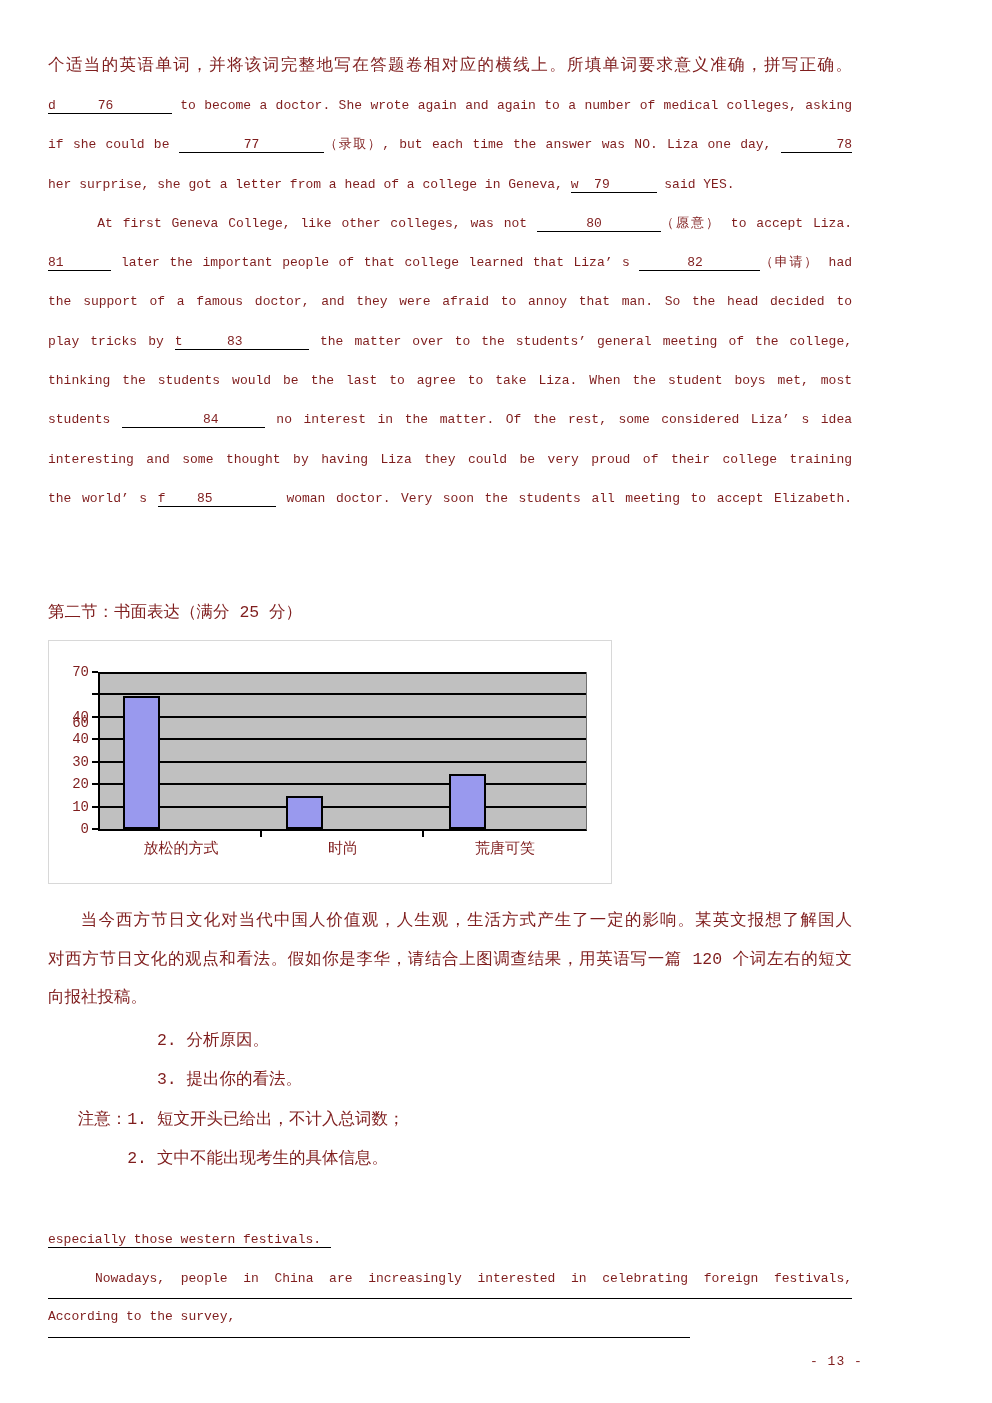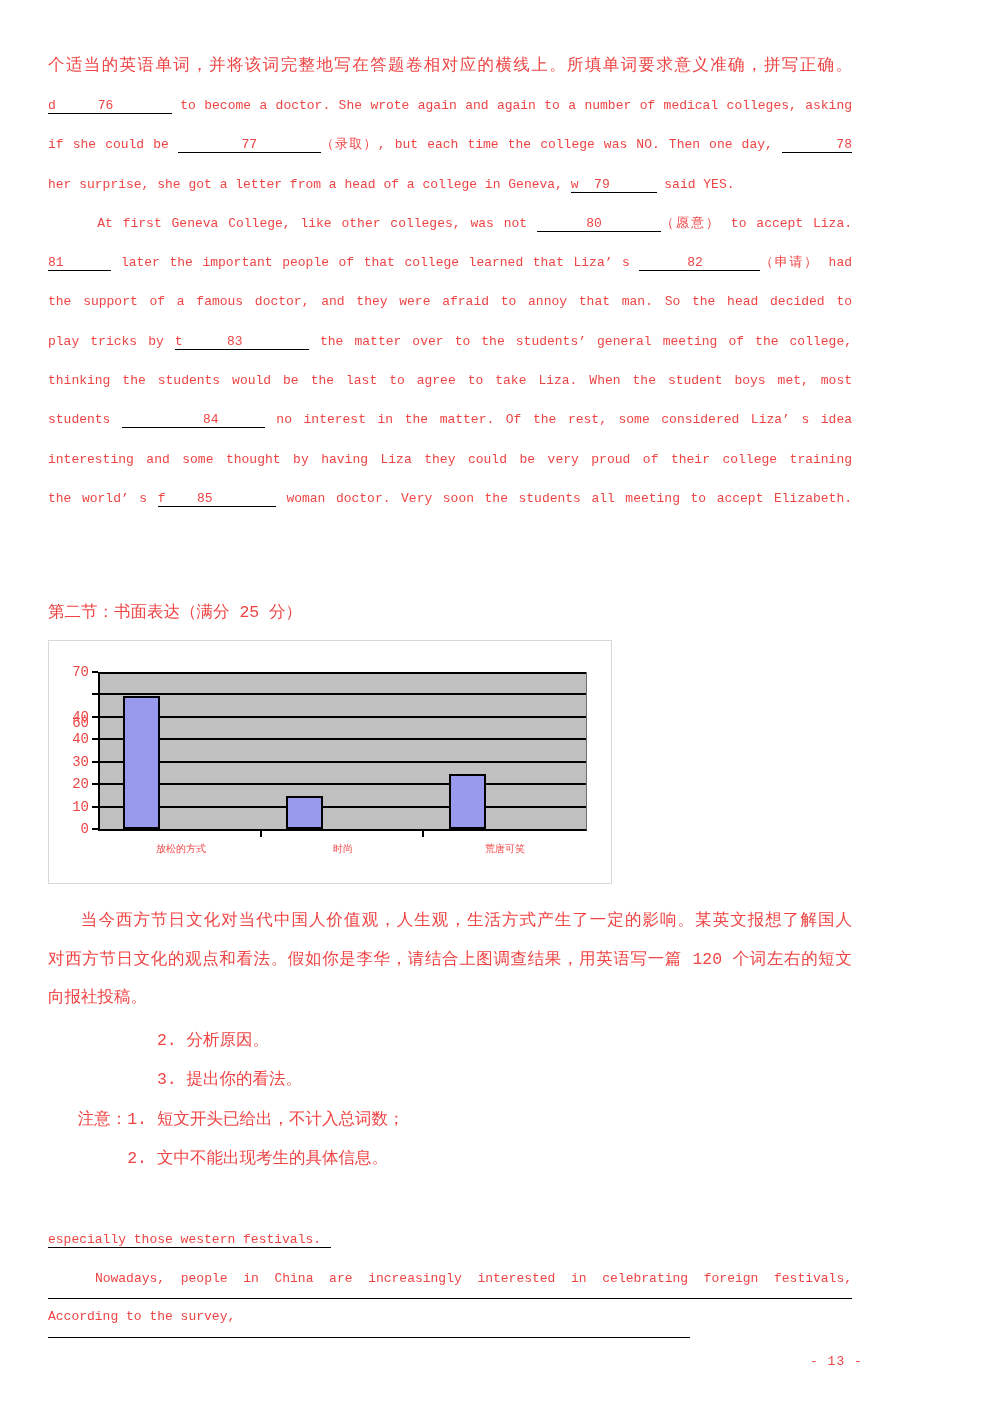--- a/index.html
+++ b/index.html
@@ -1,38 +1,38 @@
 <!DOCTYPE html>
 <html><head>
 <meta charset="utf-8">
 <style>
   html,body{margin:0;padding:0;background:#ffffff;}
   .page{position:relative;width:992px;height:1403px;background:#ffffff;
-        font-family:"Liberation Mono","DejaVu Sans Mono",monospace;color:#ef4444;overflow:hidden;}
+        font-family:"Liberation Mono","DejaVu Sans Mono",monospace;color:#7f1d1d;overflow:hidden;}
 
   .intro{position:absolute;left:48px;top:50px;width:804px;font-size:16.5px;line-height:32px;
          white-space:nowrap;text-align:justify;text-align-last:justify;}
 
   .cloze{position:absolute;left:48px;top:86px;width:804px;font-size:13px;}
   .cline{height:39.3px;line-height:39.3px;white-space:nowrap;text-align:justify;}
   .cline.just{text-align-last:justify;}
   .cline .u{border-bottom:1px solid #000;}
 
   .sec-header{position:absolute;left:48px;top:598px;font-size:16.5px;line-height:30px;white-space:nowrap;}
 
   .figure{position:absolute;left:48px;top:640px;width:562px;height:242px;background:#fff;
           border:1px solid #d8d8d8;}
   .plot{position:absolute;left:49px;top:31px;width:486px;height:157px;background:#C0C0C0;
         border-left:2px solid #000;border-bottom:2px solid #000;border-right:1px solid #707070;}
   .grid{position:absolute;left:0;width:100%;height:2px;background:#000;}
   .bar{position:absolute;width:37px;background:#9999EE;border:2px solid #000;box-sizing:border-box;}
   .ylab{position:absolute;left:2px;width:38px;text-align:right;font-size:14px;line-height:16px;}
   .ytick{position:absolute;left:43px;width:6px;height:2px;background:#000;}
   .xtick{position:absolute;width:2px;height:6px;background:#000;top:190px;}
-  .xcat{position:absolute;top:198px;width:162px;text-align:center;font-size:10px;line-height:22px;}
+  .xcat{position:absolute;top:198px;width:162px;text-align:center;font-size:15px;line-height:22px;}
 
   .prompt{position:absolute;left:48px;top:902px;width:804px;font-size:16.5px;}
   .pline{height:38.5px;line-height:38.5px;white-space:nowrap;text-align:justify;text-align-last:justify;}
   .pline:last-child{text-align-last:auto;}
 
   .lists{position:absolute;left:48px;top:1021px;width:804px;font-size:16.5px;}
   .iline{height:39.4px;line-height:39.4px;white-space:nowrap;}
 
   .essay{position:absolute;left:48px;top:1221px;width:804px;font-size:13px;}
   .eline{height:38.6px;line-height:38.6px;white-space:nowrap;}
@@ -45,21 +45,21 @@
 </style>
 </head>
 <body>
 
 <div class="page">
 
   <div class="intro">个适当的英语单词，并将该词完整地写在答题卷相对应的横线上。所填单词要求意义准确，拼写正确。</div>
 
   <div class="cloze" id="cloze">
       <div class="cline just"><span class="u">d&nbsp;&nbsp;&nbsp;&nbsp;&nbsp;76&nbsp;&nbsp;&nbsp;&nbsp;&nbsp;&nbsp;&nbsp;</span><span> to become a doctor. She wrote again and again to a number of medical colleges, asking</span></div>
-      <div class="cline just"><span>if she could be </span><span class="u">&nbsp;&nbsp;&nbsp;&nbsp;&nbsp;&nbsp;&nbsp;77&nbsp;&nbsp;&nbsp;&nbsp;&nbsp;&nbsp;&nbsp;</span><span>（录取）, but each time the college was NO. Then one day, </span><span class="u">&nbsp;&nbsp;&nbsp;&nbsp;&nbsp;&nbsp;78</span></div>
+      <div class="cline just"><span>if she could be </span><span class="u">&nbsp;&nbsp;&nbsp;&nbsp;&nbsp;&nbsp;&nbsp;77&nbsp;&nbsp;&nbsp;&nbsp;&nbsp;&nbsp;&nbsp;</span><span>（录取）, but each time the answer was NO. Liza one day, </span><span class="u">&nbsp;&nbsp;&nbsp;&nbsp;&nbsp;&nbsp;78</span></div>
       <div class="cline"><span>her surprise, she got a letter from a head of a college in Geneva, </span><span class="u">w&nbsp;&nbsp;79&nbsp;&nbsp;&nbsp;&nbsp;&nbsp;&nbsp;</span><span> said YES.</span></div>
       <div class="cline just"><span>&nbsp;&nbsp;&nbsp;&nbsp;&nbsp;At first Geneva College, like other colleges, was not </span><span class="u">&nbsp;&nbsp;&nbsp;&nbsp;&nbsp;80&nbsp;&nbsp;&nbsp;&nbsp;&nbsp;&nbsp;</span><span>（愿意） to accept Liza.</span></div>
       <div class="cline just"><span class="u">81&nbsp;&nbsp;&nbsp;&nbsp;&nbsp;</span><span> later the important people of that college learned that Liza’ s </span><span class="u">&nbsp;&nbsp;&nbsp;&nbsp;&nbsp;82&nbsp;&nbsp;&nbsp;&nbsp;&nbsp;&nbsp;</span><span>（申请） had</span></div>
       <div class="cline just"><span>the support of a famous doctor, and they were afraid to annoy that man. So the head decided to</span></div>
       <div class="cline just"><span>play tricks by </span><span class="u">t&nbsp;&nbsp;&nbsp;&nbsp;83&nbsp;&nbsp;&nbsp;&nbsp;&nbsp;&nbsp;</span><span> the matter over to the students’ general meeting of the college,</span></div>
       <div class="cline just"><span>thinking the students would be the last to agree to take Liza. When the student boys met, most</span></div>
       <div class="cline just"><span>students </span><span class="u">&nbsp;&nbsp;&nbsp;&nbsp;&nbsp;&nbsp;&nbsp;84&nbsp;&nbsp;&nbsp;&nbsp;</span><span> no interest in the matter. Of the rest, some considered Liza’ s idea</span></div>
       <div class="cline just"><span>interesting and some thought by having Liza they could be very proud of their college training</span></div>
       <div class="cline just"><span>the world’ s </span><span class="u">f&nbsp;&nbsp;&nbsp;85&nbsp;&nbsp;&nbsp;&nbsp;&nbsp;&nbsp;</span><span> woman doctor. Very soon the students all meeting to accept Elizabeth.</span></div>
     </div>

